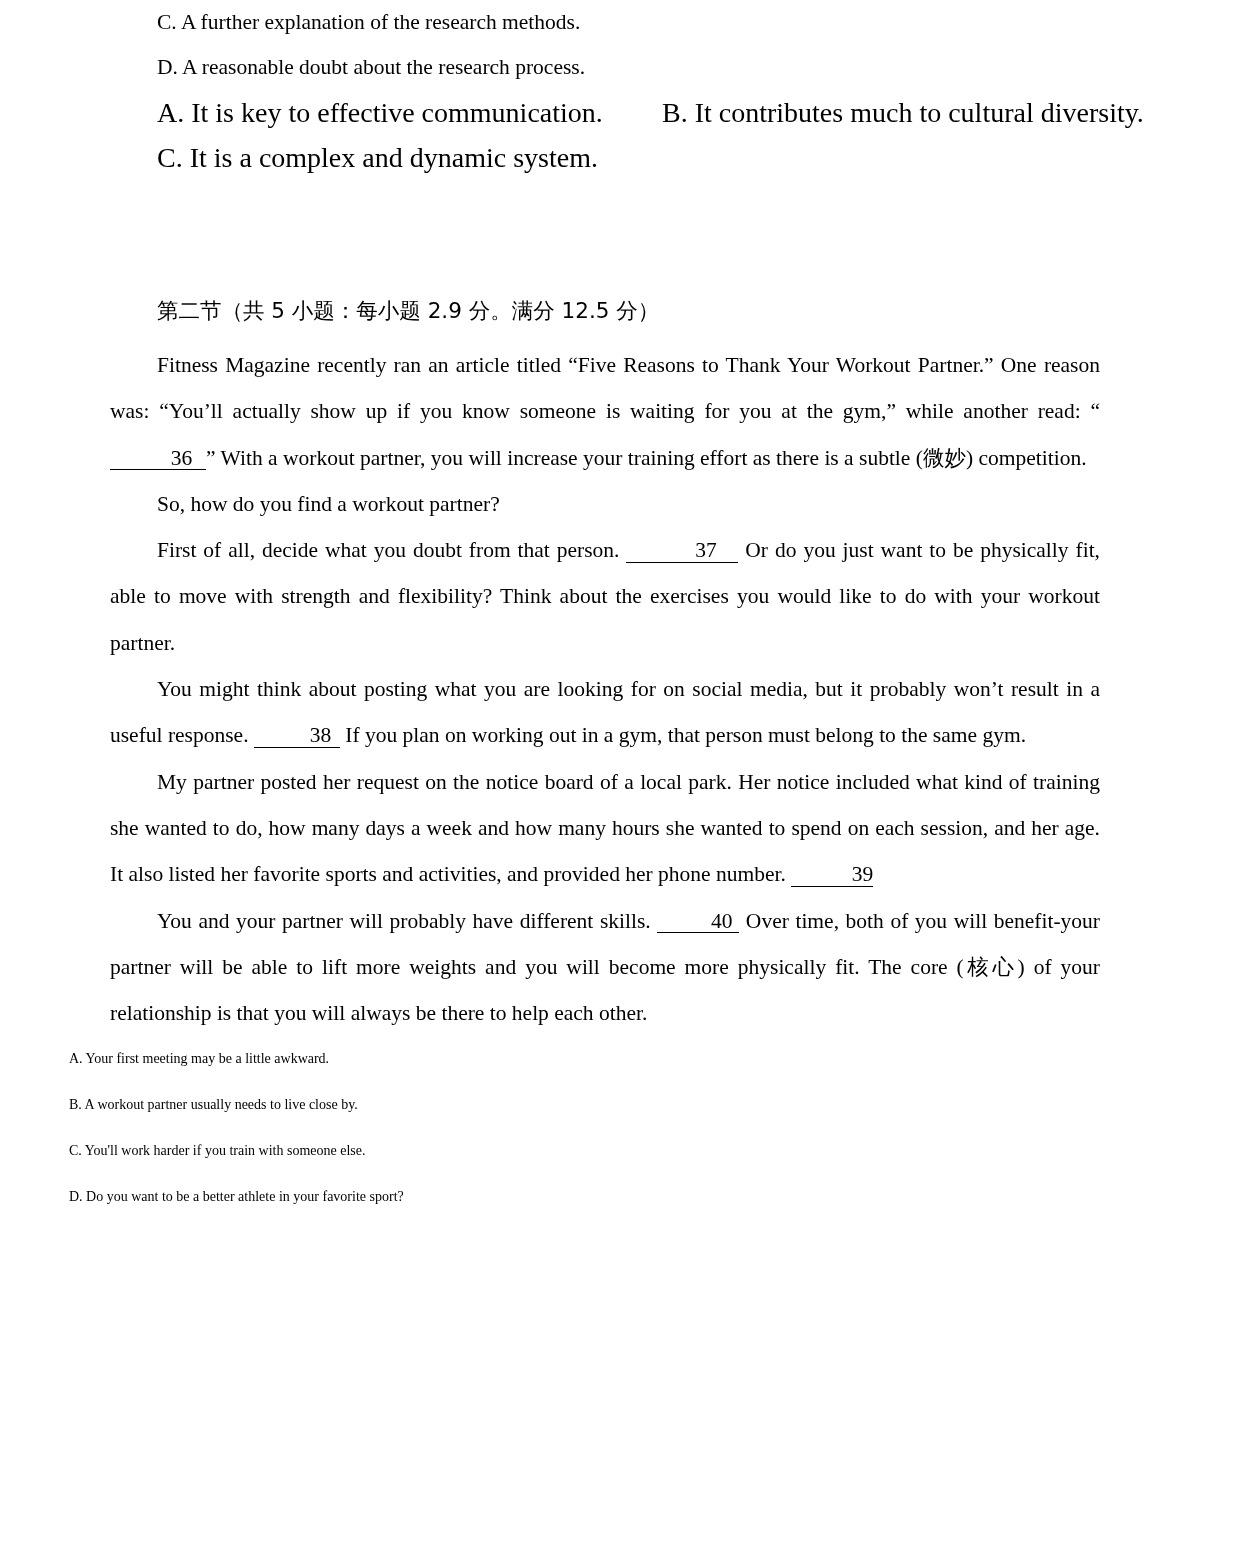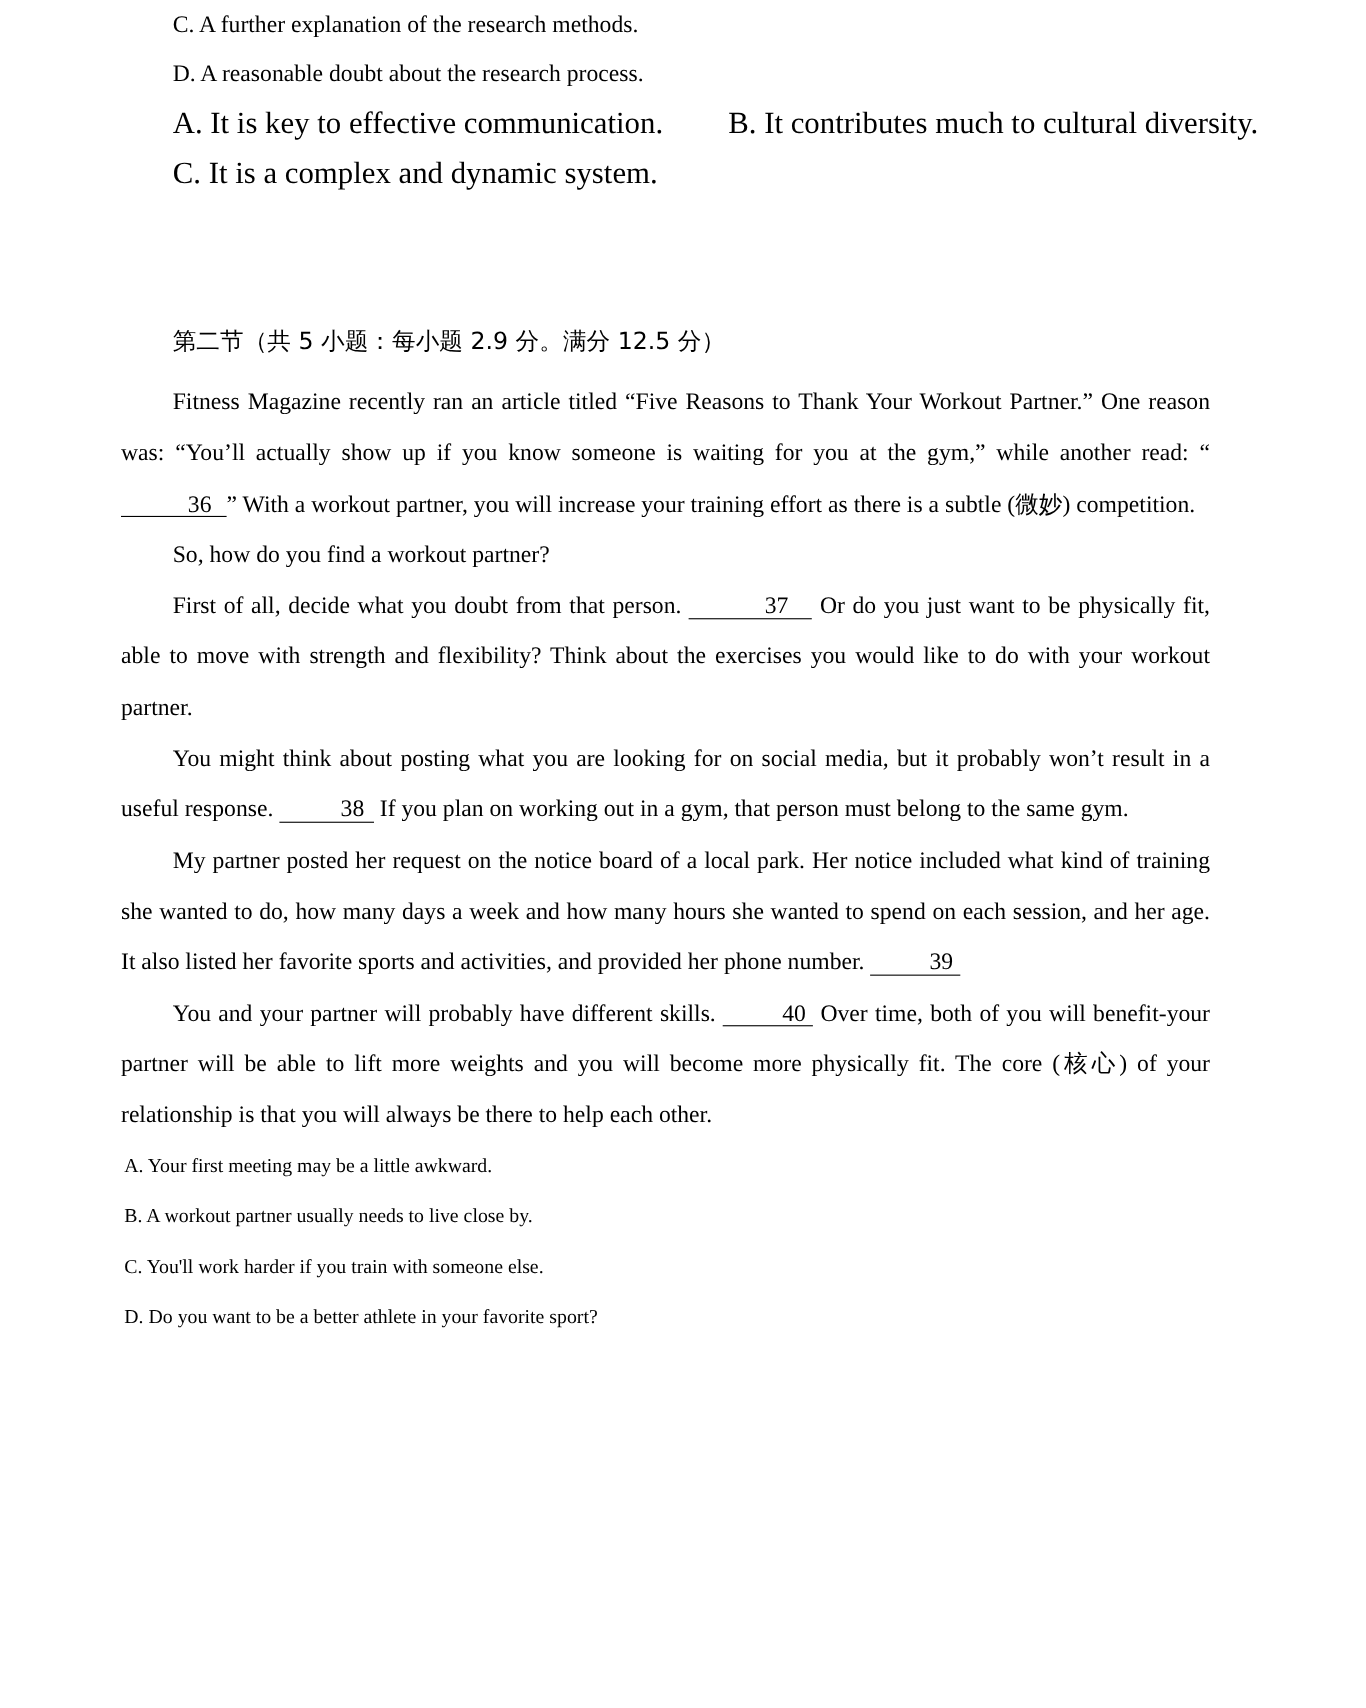--- a/index.html
+++ b/index.html
@@ -84,27 +84,27 @@
     display: inline-block;
     text-align: center;
     border-bottom: 1.6px solid #000;
     line-height: 1.05;
     vertical-align: baseline;
     font-size: 21.5px;
   }
   .blank.w36 { width: 96px; }
   .blank.w37 { width: 112px; }
   .blank.w38 { width: 86px; }
-  .blank.w39 { width: 82px; }
+  .blank.w39 { width: 82px; text-align: right; }
   .blank.w40 { width: 82px; }
 
   
   .choice {
-    margin-left: 113px;
-    font-size: 18px;
+    margin-left: 69px;
+    font-size: 14px;
     line-height: 46px;
     white-space: nowrap;
   }
 
   .spacer-big { height: 108px; }
   .spacer-sm  { height: 8px; }
 </style>
 </head>
 <body>
 

